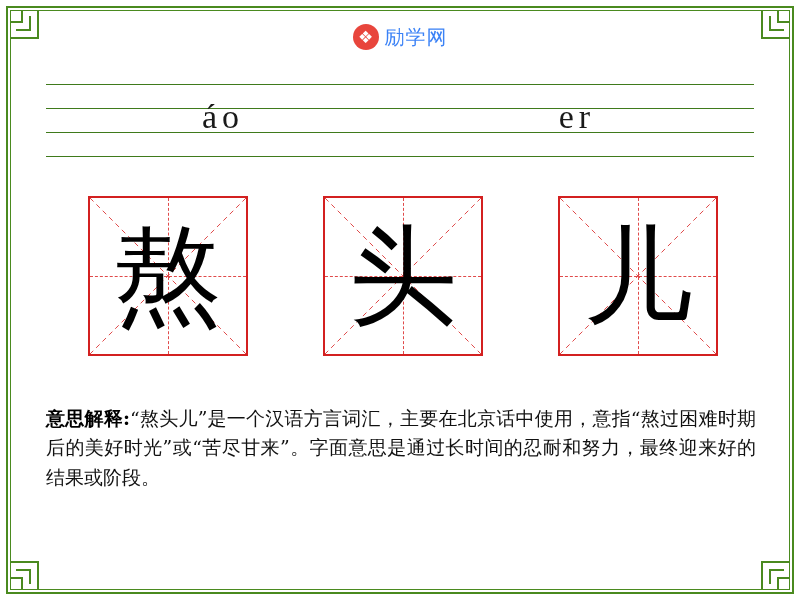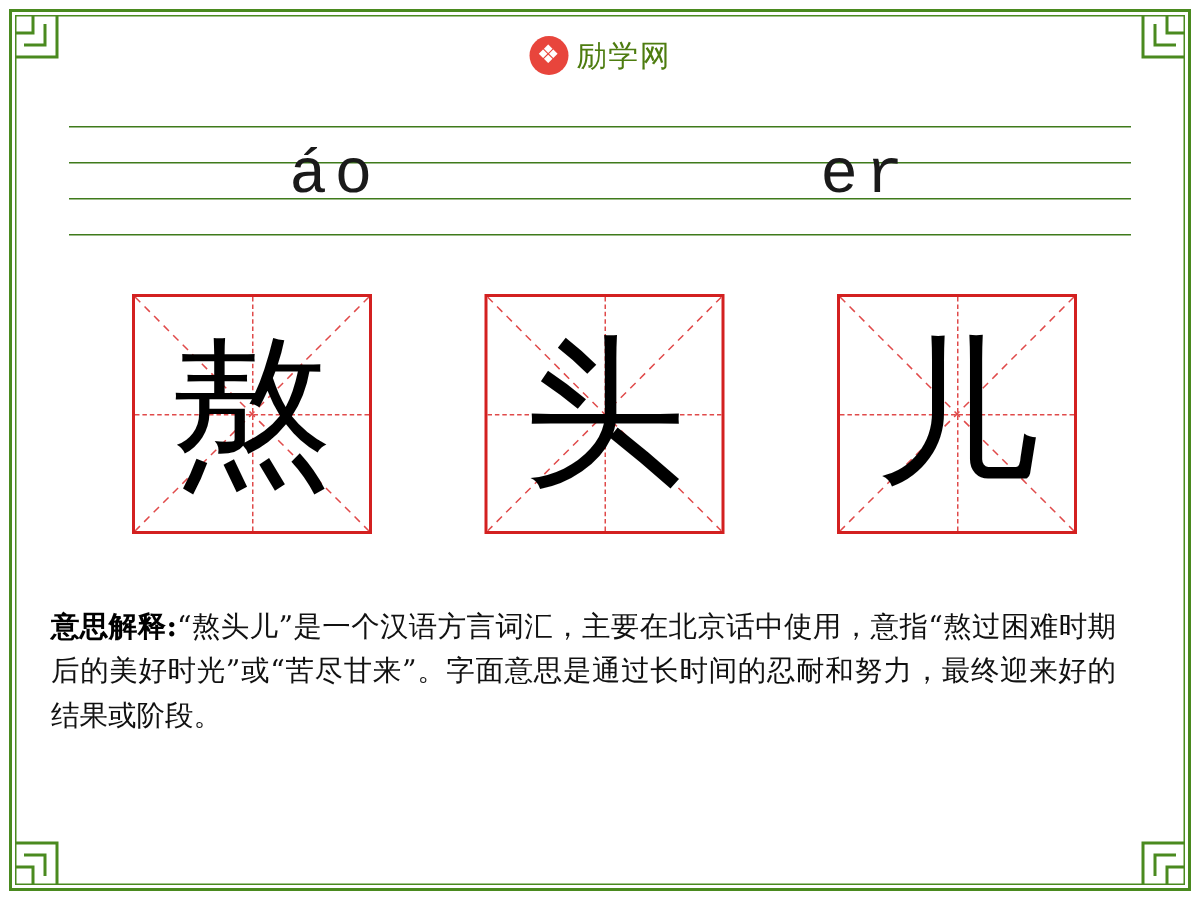--- a/index.html
+++ b/index.html
@@ -66,21 +66,21 @@
     align-items: center;
     justify-content: center;
     color: #ffffff;
     font-size: 17px;
     font-family: "DejaVu Sans", sans-serif;
     line-height: 1;
     box-shadow: 0 0 0 2px rgba(255,255,255,0.6);
   }
   .logo-text {
     font-size: 20px;
-    color: #4d7c0f;
+    color: #3b82f6;
     font-family: "Liberation Sans", sans-serif;
     letter-spacing: 1px;
   }
 
   
   .staff {
     position: absolute;
     left: 46px;
     top: 84px;
     width: 708px;
@@ -104,24 +104,24 @@
     top: 0;
     width: 100%;
     height: 72px;
     display: flex;
   }
   .pinyin-cell {
     flex: 1 1 0;
     display: flex;
     align-items: center;
     justify-content: center;
-    font-size: 42px;
+    font-size: 34px;
     color: #1a1a1a;
     letter-spacing: 5px;
-    font-family: Liberation Mono, monospace;
+    font-family: Liberation Serif, serif;
     line-height: 1;
     padding-bottom: 6px;
     box-sizing: border-box;
   }
 
   
   .chars {
     position: absolute;
     left: 88px;
     top: 196px;
@@ -162,21 +162,21 @@
     font-size: 108px;
     line-height: 1;
     color: #000000;
     font-family: "DejaVu Serif", "Liberation Serif", serif;
     font-weight: 500;
   }
 
   
   .explain {
     position: absolute;
-    left: 34px;
+    left: 46px;
     top: 404px;
     width: 710px;
     font-size: 19px;
     line-height: 1.55;
     color: #111111;
     text-align: justify;
     font-family: "DejaVu Serif", "Liberation Serif", serif;
   }
   .explain .label {
     font-weight: bold;

